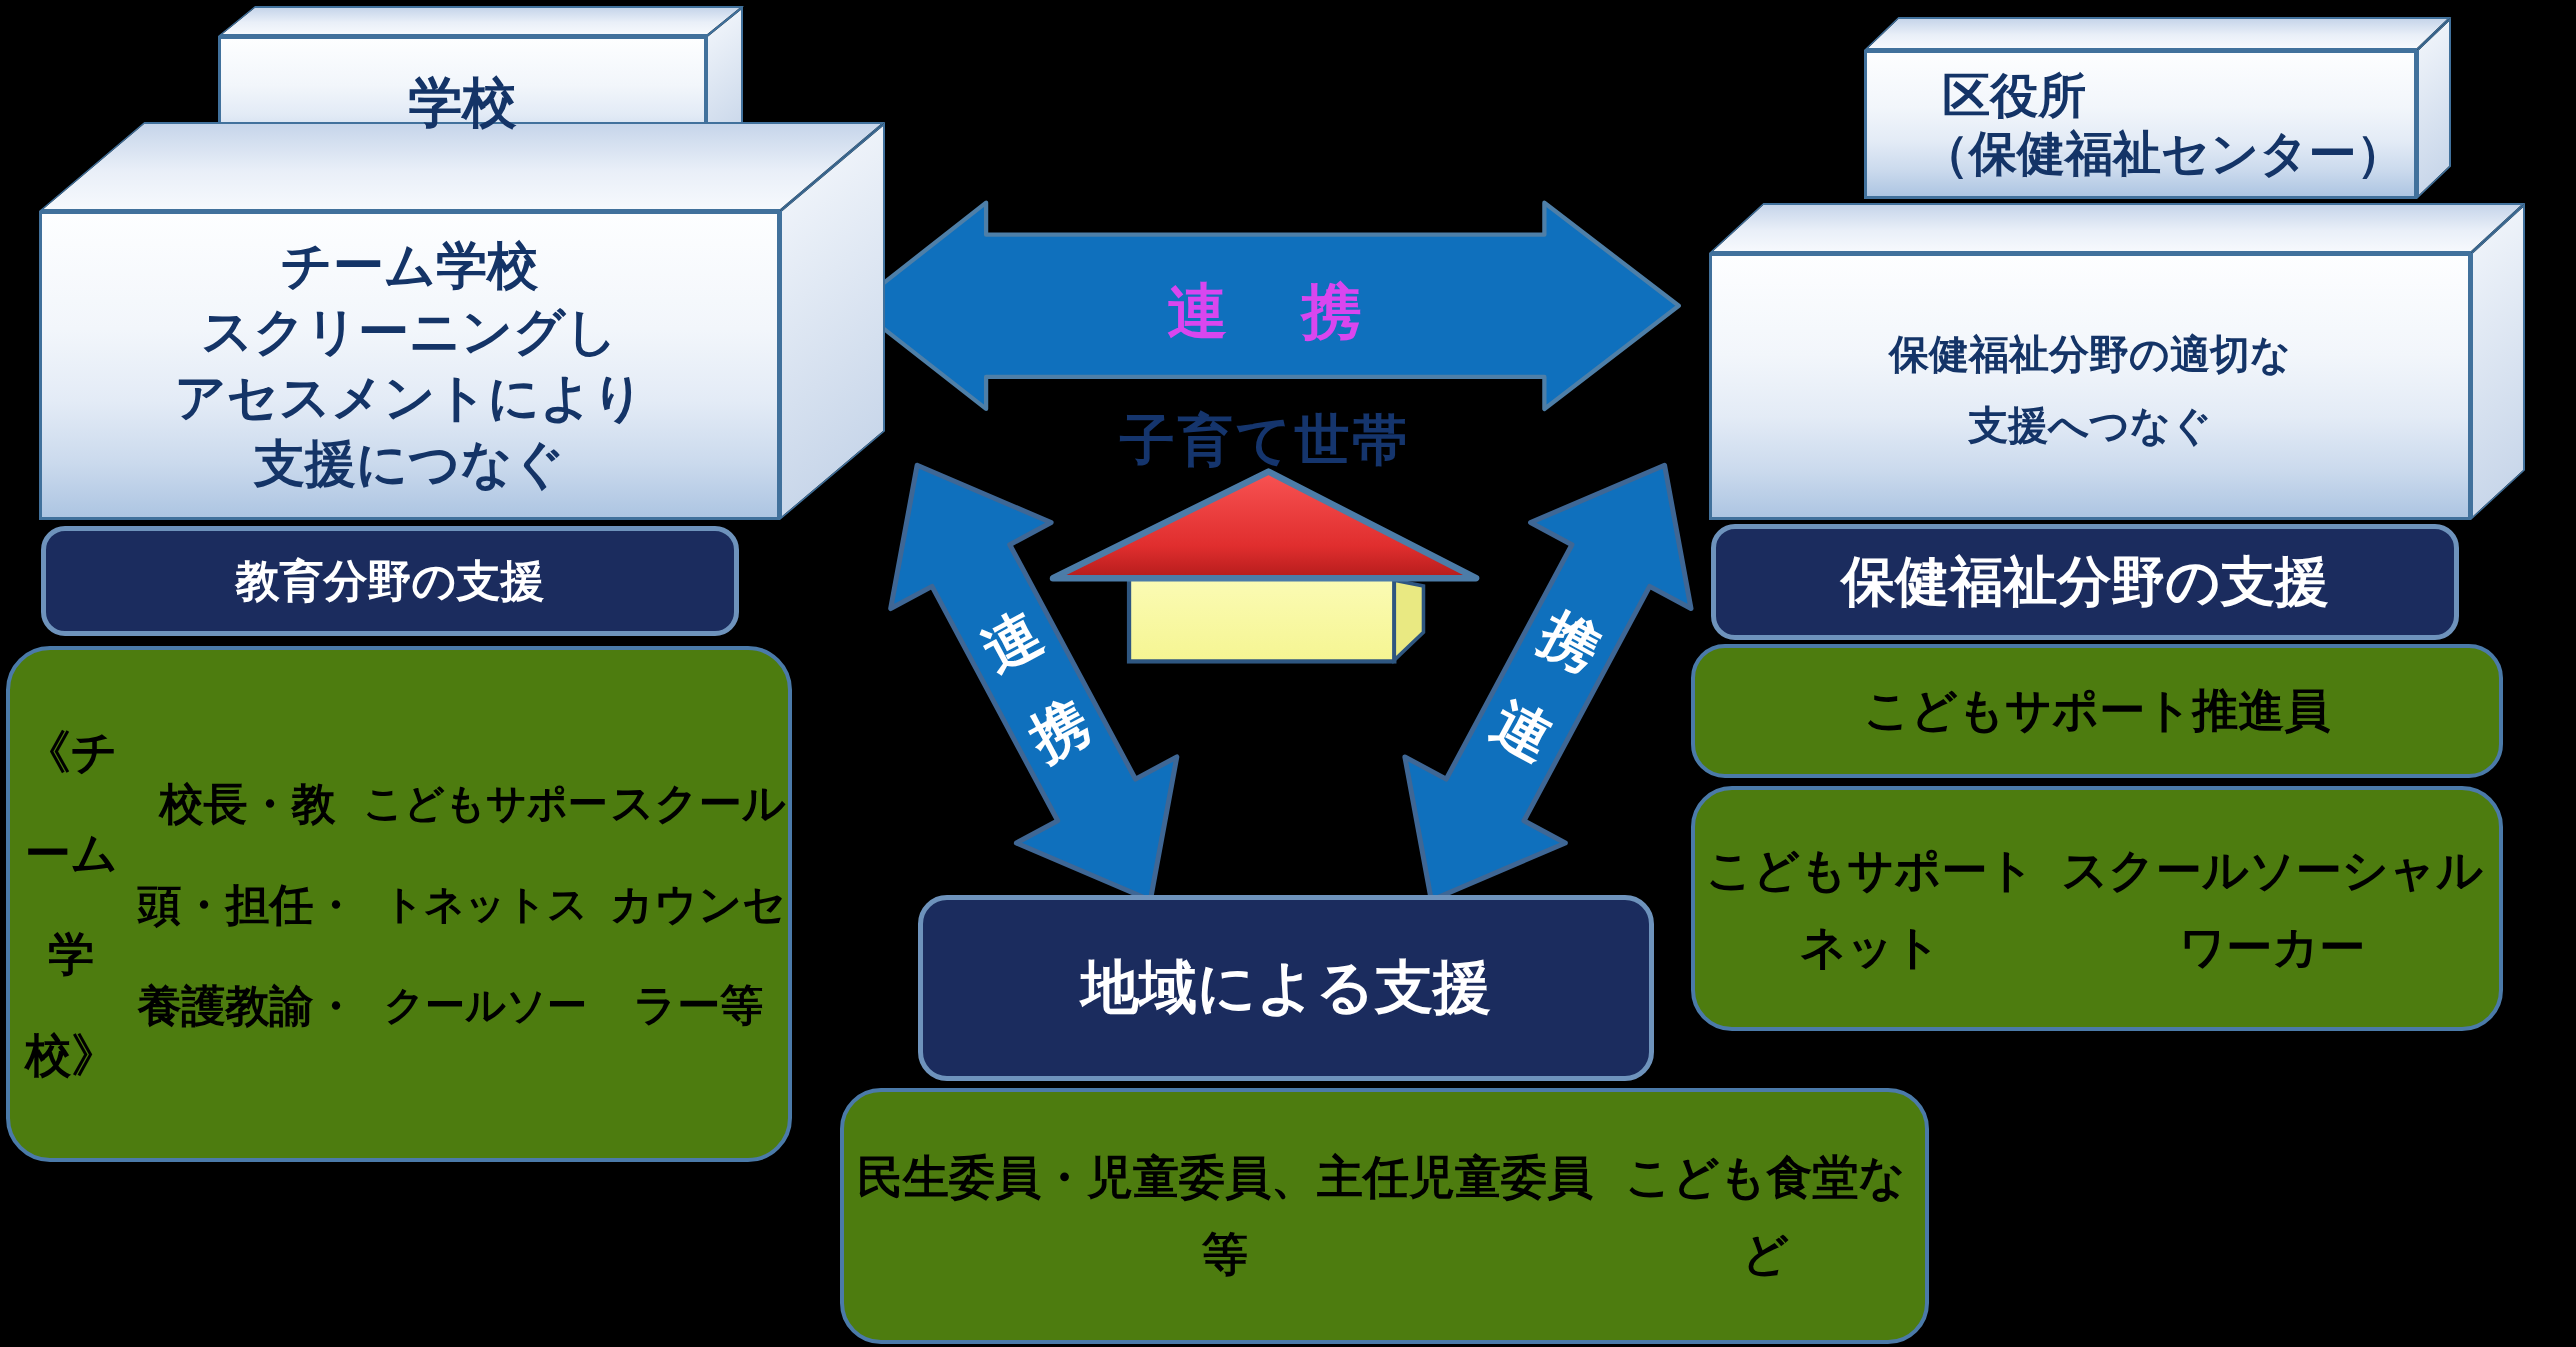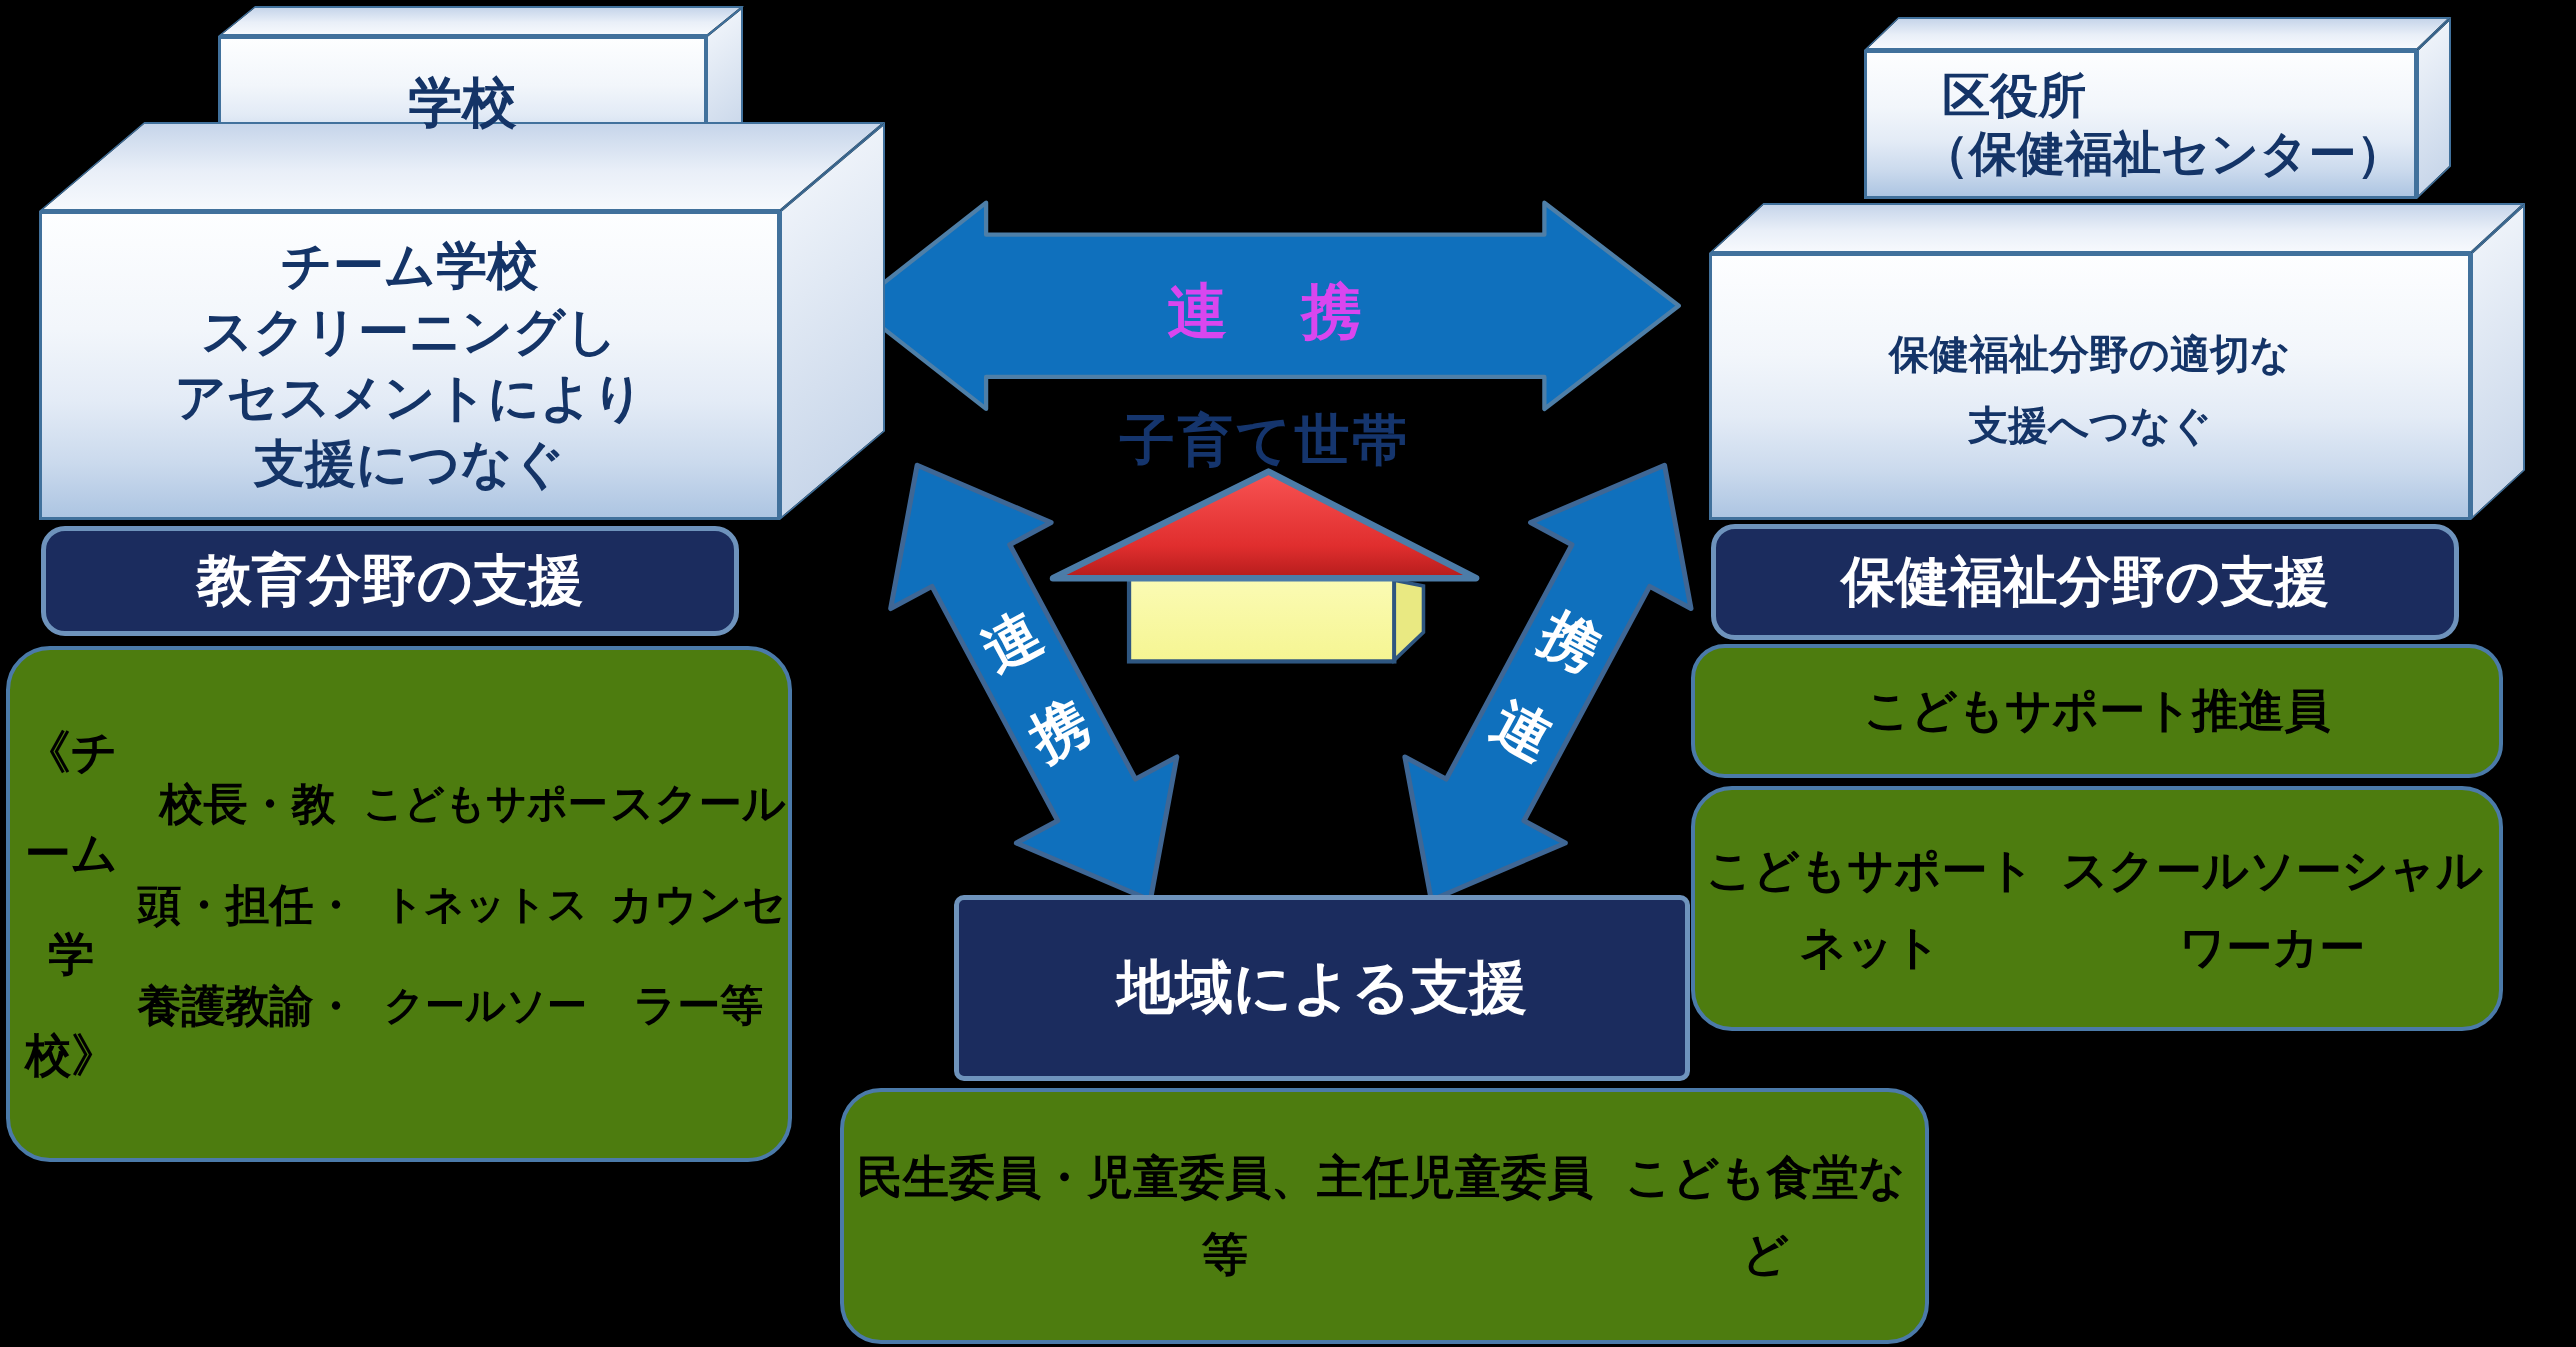--- a/index.html
+++ b/index.html
@@ -87,36 +87,36 @@
   <div class="face ftop" style="left:39px;top:122px;width:741px;height:89px;transform:skewX(-49.8deg);transform-origin:0 100%;"></div>
   <div class="face fside" style="left:780px;top:211px;width:105px;height:309px;transform:skewY(-40.2deg);transform-origin:0 0;"></div>
   <div class="face front" style="left:39px;top:211px;width:741px;height:309px;"></div>
   <div class="cube-text" style="left:39px;top:233px;width:741px;font-size:51px;line-height:66px;">
     <div>チーム学校</div>
     <div>スクリーニングし</div>
     <div>アセスメントにより</div>
     <div>支援につなぐ</div>
   </div>
 
-  <div class="navy-box" style="left:41px;top:526px;width:698px;height:110px;border-radius:24px;font-size:55px;">
+  <div class="navy-box" style="left:41px;top:526px;width:698px;height:110px;border-radius:24px;font-size:44px;">
     <span>教育分野の支援</span>
   </div>
 
   <div class="white-box" style="left:6.4px;top:646px;width:786px;height:516px;border-radius:44px;">
     <div style="font-size:46px;line-height:101px;">《チーム学校》</div>
     <div style="font-size:44px;line-height:101px;">校長・教頭・担任・養護教諭・</div>
     <div style="font-size:40px;line-height:101px;">こどもサポートネットスクールソー</div>
     <div style="font-size:43px;line-height:101px;">スクールカウンセラー等</div>
   </div>
 
   <div class="lbl" style="left:948px;top:272px;width:640px;font-size:60px;letter-spacing:7.1px;color:#d946ef;text-align:center;">連　携</div>
 
   <div class="lbl" style="left:945px;top:404px;width:640px;font-size:55px;letter-spacing:2.8px;color:#15356D;">子育て世帯</div>
 
-  <div class="navy-box" style="left:918px;top:895px;width:736px;height:186px;border-radius:10px;font-size:58px;margin-left:36px;">
+  <div class="navy-box" style="left:918px;top:895px;width:736px;height:186px;border-radius:29px;font-size:58px;">
     <span>地域による支援</span>
   </div>
 
   <div class="white-box" style="left:840px;top:1088px;width:1089px;height:256px;border-radius:41px;">
     <div style="font-size:46px;line-height:77px;">民生委員・児童委員、主任児童委員等</div>
     <div style="font-size:46px;line-height:77px;">こども食堂など</div>
   </div>
 
   <div class="face ftop" style="left:1864px;top:17px;width:553px;height:33px;transform:skewX(-46.2deg);transform-origin:0 100%;"></div>
   <div class="face fside" style="left:2417px;top:50px;width:34px;height:149px;transform:skewY(-43.8deg);transform-origin:0 0;"></div>

